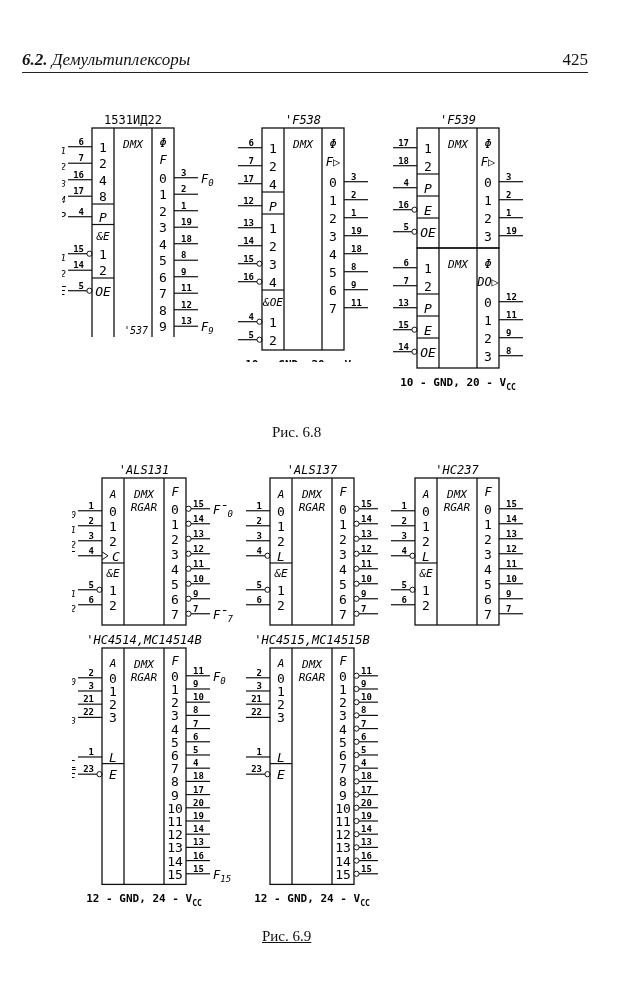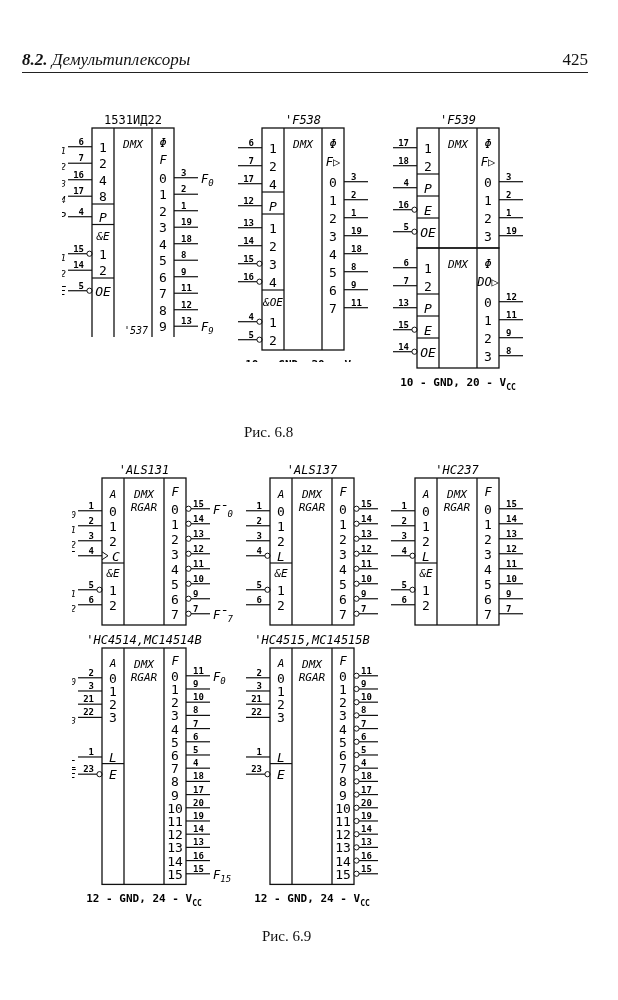--- a/index.html
+++ b/index.html
@@ -9,21 +9,21 @@
   .hdr .sec b{font-weight:bold;}
   .hdr .pg{position:absolute;right:0;top:2px;font-family:Liberation Serif, serif;font-size:17px;}
   .cap{position:absolute;font-family:"Liberation Serif",serif;font-size:15px;}
   svg text{font-family:"DejaVu Sans Mono",monospace;}
   .chip{position:absolute;}
 </style>
 </head>
 <body>
 
 <div class="hdr">
-  <span class="sec"><b>8.2.</b> <span>Демультиплексоры</span></span>
+  <span class="sec"><b>6.2.</b> <span>Демультиплексоры</span></span>
   <span class="pg">425</span>
 </div>
 
 <svg class="chip" style="left:62px;top:112px;" width="180" height="225">
     <text x="71" y="12" font-size="12" text-anchor="middle" font-style="normal">1531ИД22</text>
     <line x1="6" y1="34.725" x2="30" y2="34.725" stroke="#111" stroke-width="1.2"></line>
     <text x="22" y="32.725" font-size="9" text-anchor="end" font-weight="bold">6</text>
     <text x="4" y="38.725" font-size="12" font-style="italic" text-anchor="end"><tspan>x</tspan><tspan dy="3" font-size="9">1</tspan></text>
     <text x="41" y="39.725" font-size="13" text-anchor="middle" font-style="normal">1</text>
     <line x1="6" y1="51.225" x2="30" y2="51.225" stroke="#111" stroke-width="1.2"></line>
@@ -246,21 +246,21 @@
     <line x1="112" y1="207.7" x2="136" y2="207.7" stroke="#111" stroke-width="1.2"></line>
     <text x="119" y="205.7" font-size="9" font-weight="bold">11</text>
     <text x="101" y="230.7" font-size="13" text-anchor="middle">2</text>
     <line x1="112" y1="225.7" x2="136" y2="225.7" stroke="#111" stroke-width="1.2"></line>
     <text x="119" y="223.7" font-size="9" font-weight="bold">9</text>
     <text x="101" y="248.7" font-size="13" text-anchor="middle">3</text>
     <line x1="112" y1="243.7" x2="136" y2="243.7" stroke="#111" stroke-width="1.2"></line>
     <text x="119" y="241.7" font-size="9" font-weight="bold">8</text>
     <text x="71" y="274" font-size="11" text-anchor="middle" font-weight="bold"><tspan>10 - GND, 20 - V</tspan><tspan dy="4" font-size="8">CC</tspan></text>
   </svg>
-<div class="cap" style="left:244px;top:424px;">Рис. 6.8</div>
+<div class="cap" style="left:272px;top:424px;">Рис. 6.8</div>
 
 <svg class="chip" style="left:72px;top:462px;" width="180" height="165">
     <text x="72" y="12" font-size="12" text-anchor="middle" font-style="italic">'ALS131</text>
     <line x1="6" y1="48.75" x2="30" y2="48.75" stroke="#111" stroke-width="1.2"></line>
     <text x="22" y="46.75" font-size="9" text-anchor="end" font-weight="bold">1</text>
     <text x="4" y="52.75" font-size="12" font-style="italic" text-anchor="end"><tspan>A</tspan><tspan dy="3" font-size="9">0</tspan></text>
     <text x="41" y="53.75" font-size="13" text-anchor="middle" font-style="normal">0</text>
     <line x1="6" y1="63.75" x2="30" y2="63.75" stroke="#111" stroke-width="1.2"></line>
     <text x="22" y="61.75" font-size="9" text-anchor="end" font-weight="bold">2</text>
     <text x="4" y="67.75" font-size="12" font-style="italic" text-anchor="end"><tspan>A</tspan><tspan dy="3" font-size="9">1</tspan></text>
@@ -624,13 +624,13 @@
     <text x="103" y="233.57999999999996" font-size="13" text-anchor="middle">14</text>
     <circle cx="116.5" cy="228.57999999999996" r="2.6" fill="#fff" stroke="#111" stroke-width="1"></circle>
     <line x1="119" y1="228.57999999999996" x2="138" y2="228.57999999999996" stroke="#111" stroke-width="1.2"></line>
     <text x="121" y="226.57999999999996" font-size="9" font-weight="bold">16</text>
     <text x="103" y="246.77999999999994" font-size="13" text-anchor="middle">15</text>
     <circle cx="116.5" cy="241.77999999999994" r="2.6" fill="#fff" stroke="#111" stroke-width="1"></circle>
     <line x1="119" y1="241.77999999999994" x2="138" y2="241.77999999999994" stroke="#111" stroke-width="1.2"></line>
     <text x="121" y="239.77999999999994" font-size="9" font-weight="bold">15</text>
     <text x="72" y="270.4" font-size="11" text-anchor="middle" font-weight="bold"><tspan>12 - GND, 24 - V</tspan><tspan dy="4" font-size="8">CC</tspan></text>
   </svg>
-<div class="cap" style="left:262px;top:928px;">Рис. 6.9</div>
+<div class="cap" style="left:262px;top:928px;text-decoration:underline;">Рис. 6.9</div>
 
 </body></html>

